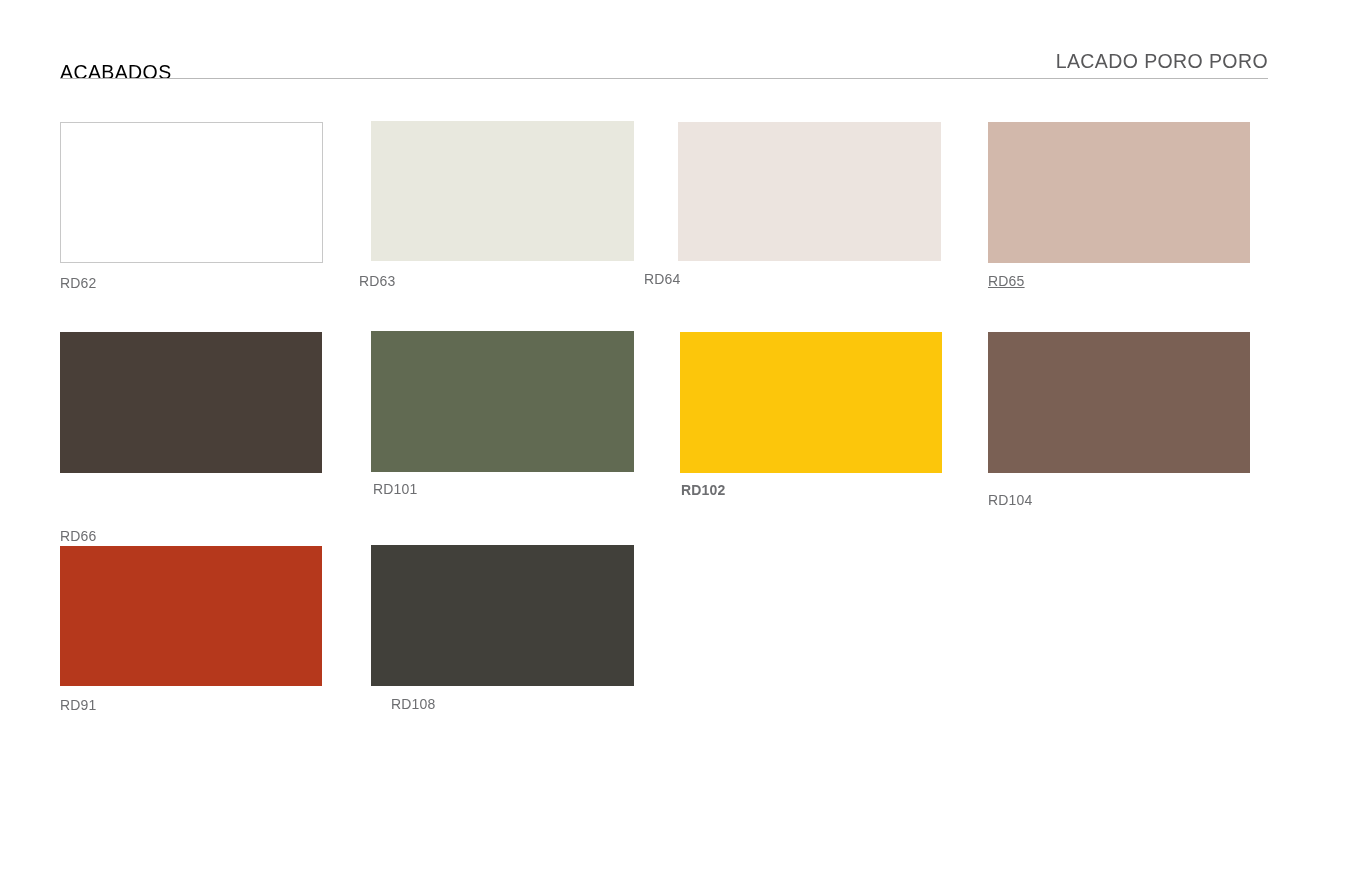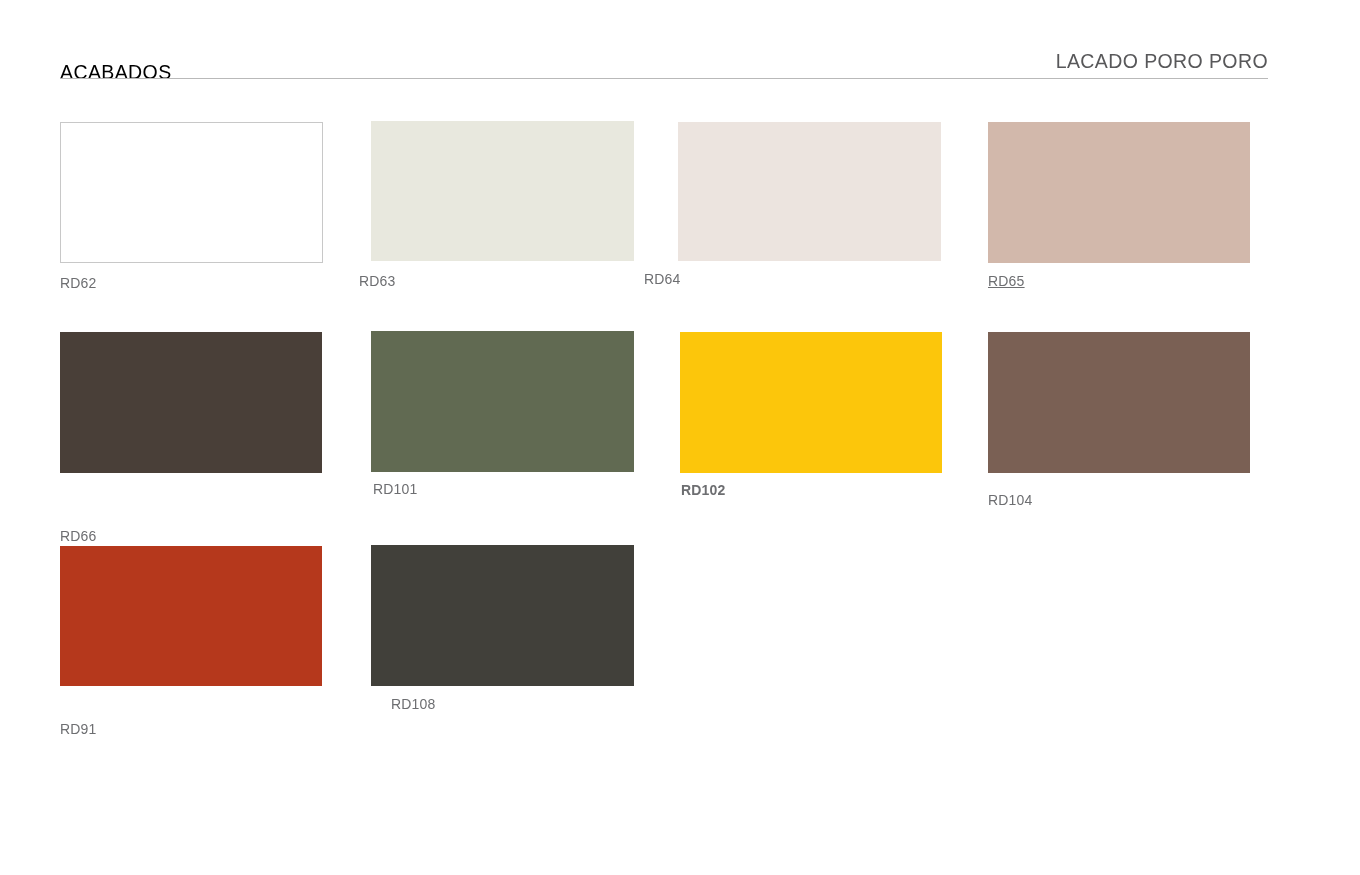--- a/index.html
+++ b/index.html
@@ -121,18 +121,18 @@
       <div class="swatch-chip" style="background: rgb(252, 198, 11);"></div>
     </div>
     <div class="swatch-label" style="left: 681px; top: 482px; font-weight: bold;">RD102</div>
     <div class="swatch-cell" style="left: 988px; top: 332px; width: 262px; height: 141px;">
       <div class="swatch-chip" style="background: rgb(122, 96, 84);"></div>
     </div>
     <div class="swatch-label" style="left: 988px; top: 492px;">RD104</div>
     <div class="swatch-cell" style="left: 60px; top: 546px; width: 262px; height: 140px;">
       <div class="swatch-chip" style="background: rgb(181, 56, 28);"></div>
     </div>
-    <div class="swatch-label" style="left: 60px; top: 697px; margin-top: 24px;">RD91</div>
+    <div class="swatch-label" style="left: 60px; top: 697px;">RD91</div>
     <div class="swatch-cell" style="left: 371px; top: 545px; width: 263px; height: 141px;">
       <div class="swatch-chip" style="background: rgb(65, 64, 58);"></div>
     </div>
     <div class="swatch-label" style="left: 391px; top: 696px;">RD108</div>
   </div>
 
 </body></html>

